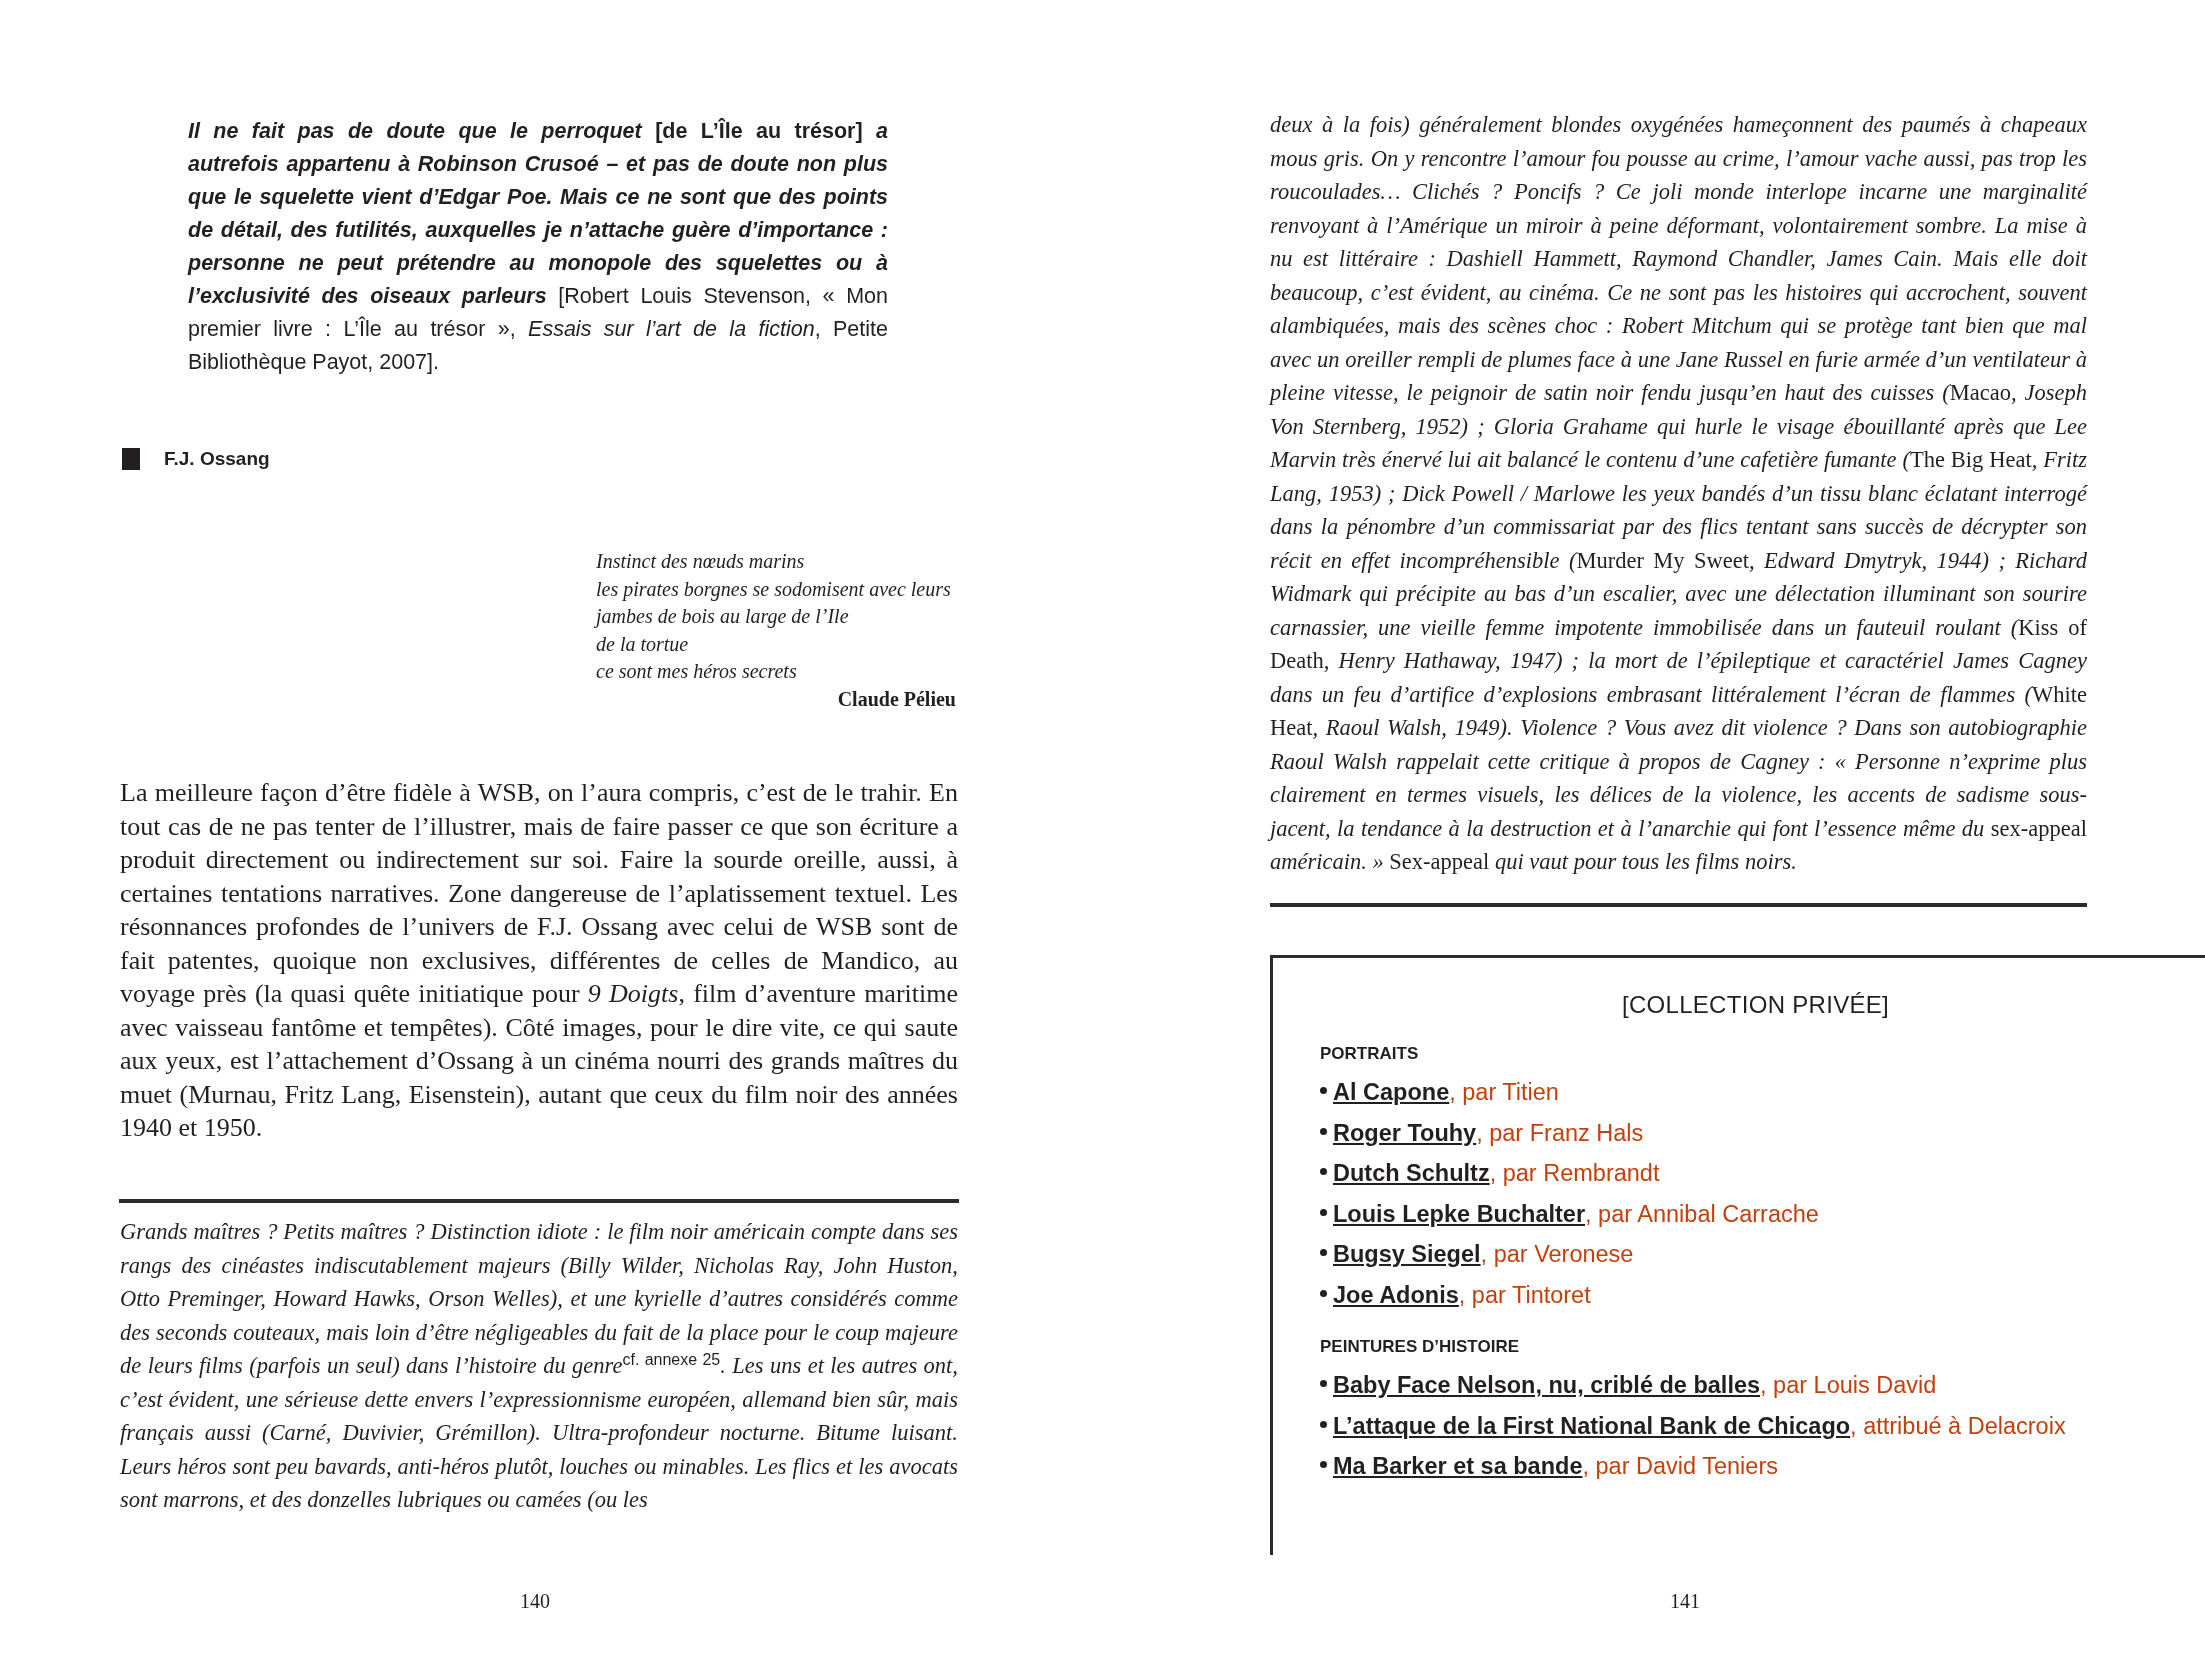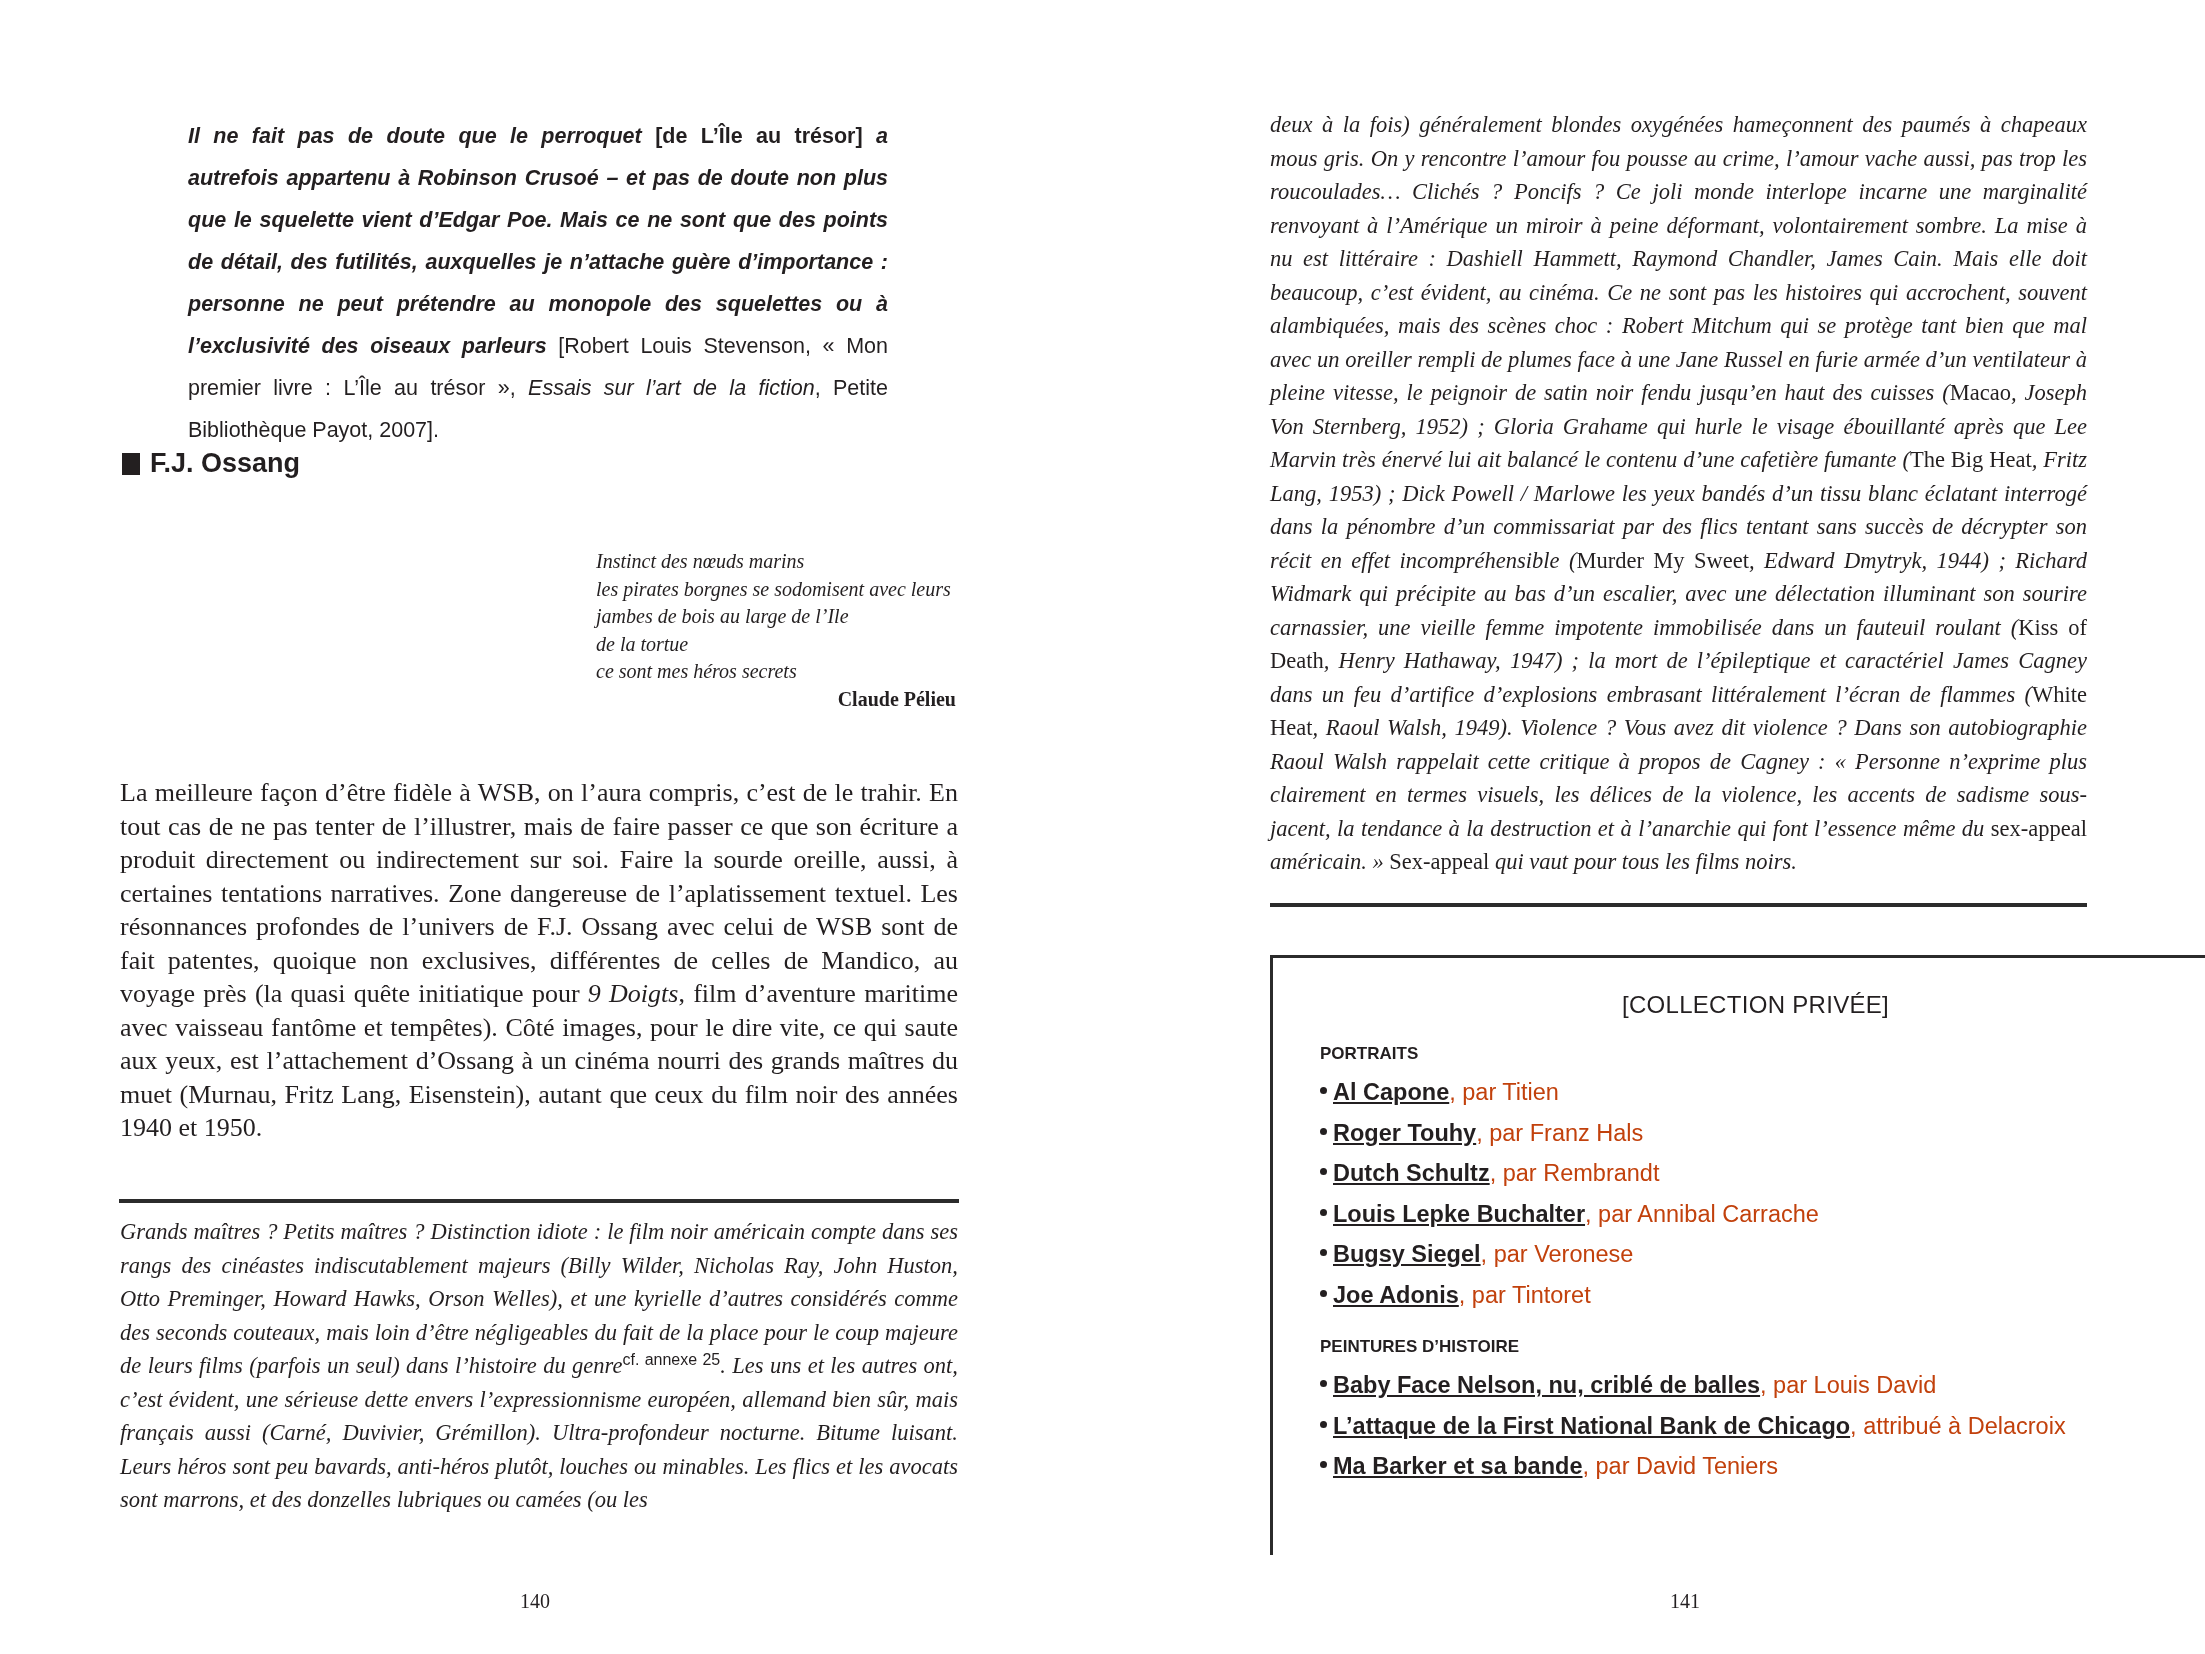--- a/index.html
+++ b/index.html
@@ -4,25 +4,25 @@
 <style>
   html, body { margin:0; padding:0; background:#ffffff; }
   body { width:2205px; height:1654px; position:relative; overflow:hidden; color:#231f20; }
   .page { position:absolute; top:0; height:1654px; }
   #page-left { left:0; width:1102px; }
   #page-right { left:1102px; width:1103px; }
   .sans { font-family:"Liberation Sans", "DejaVu Sans", sans-serif; }
   .serif { font-family:"Liberation Serif", "DejaVu Serif", serif; }
 
   
-  .epigraph { position:absolute; left:188px; top:115px; width:700px; font-size:21.5px; line-height:42px; text-align:justify; }
+  .epigraph { position:absolute; left:188px; top:115px; width:700px; font-size:21.5px; line-height:33px; text-align:justify; }
   .epigraph b i, .epigraph .bi { font-weight:bold; font-style:italic; }
 
   
-  .section-head { position:absolute; left:122px; top:448px; font-size:27px; font-weight:bold; display:flex; align-items:center; gap:10px; }
+  .section-head { position:absolute; left:122px; top:448px; font-size:19px; font-weight:bold; display:flex; align-items:center; gap:24px; }
   .square-icon { width:18px; height:22px; background:#231f20; display:inline-block; }
 
   
   .poem { position:absolute; left:596px; top:548px; width:360px; font-size:20px; line-height:27.5px; font-style:italic; }
   .poem .line { display:block; white-space:nowrap; }
   .poem .author { display:block; text-align:right; font-style:normal; font-weight:bold; margin-top:0; }
 
   
   .body-par { position:absolute; left:120px; top:776px; width:838px; font-size:26px; line-height:33.5px; text-align:justify; }
 

